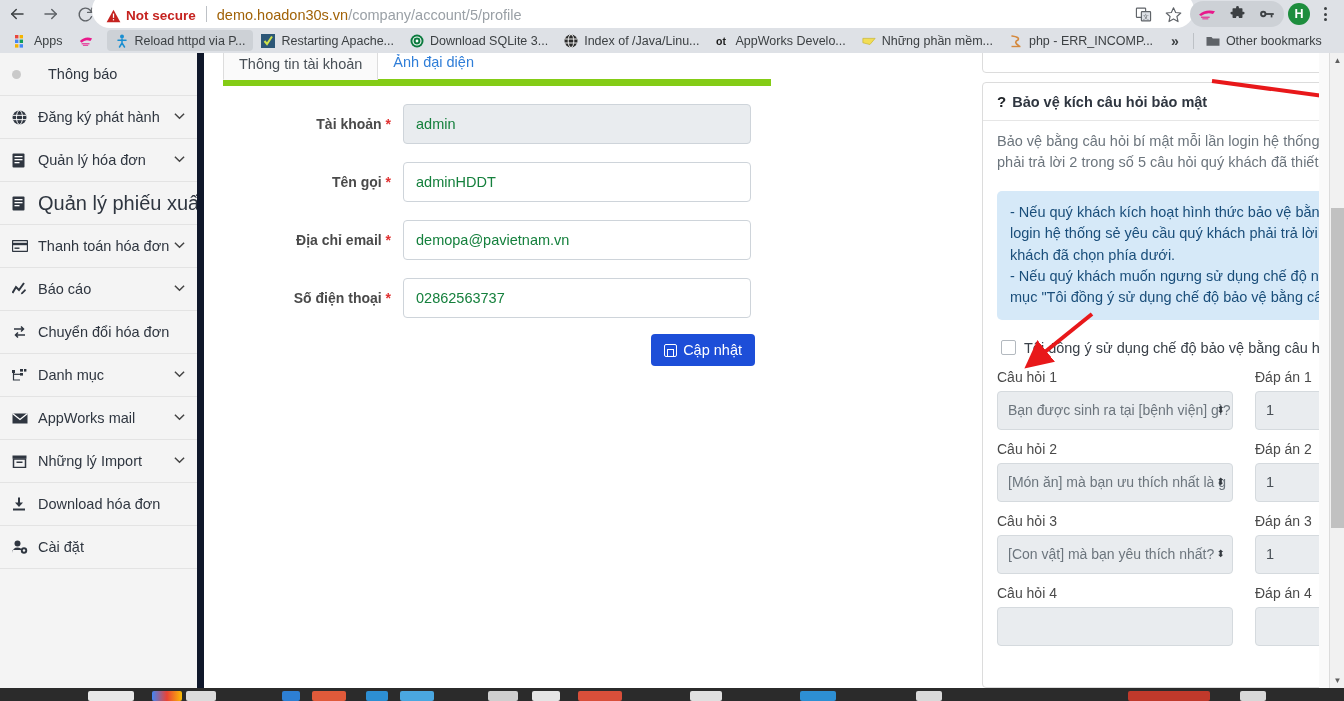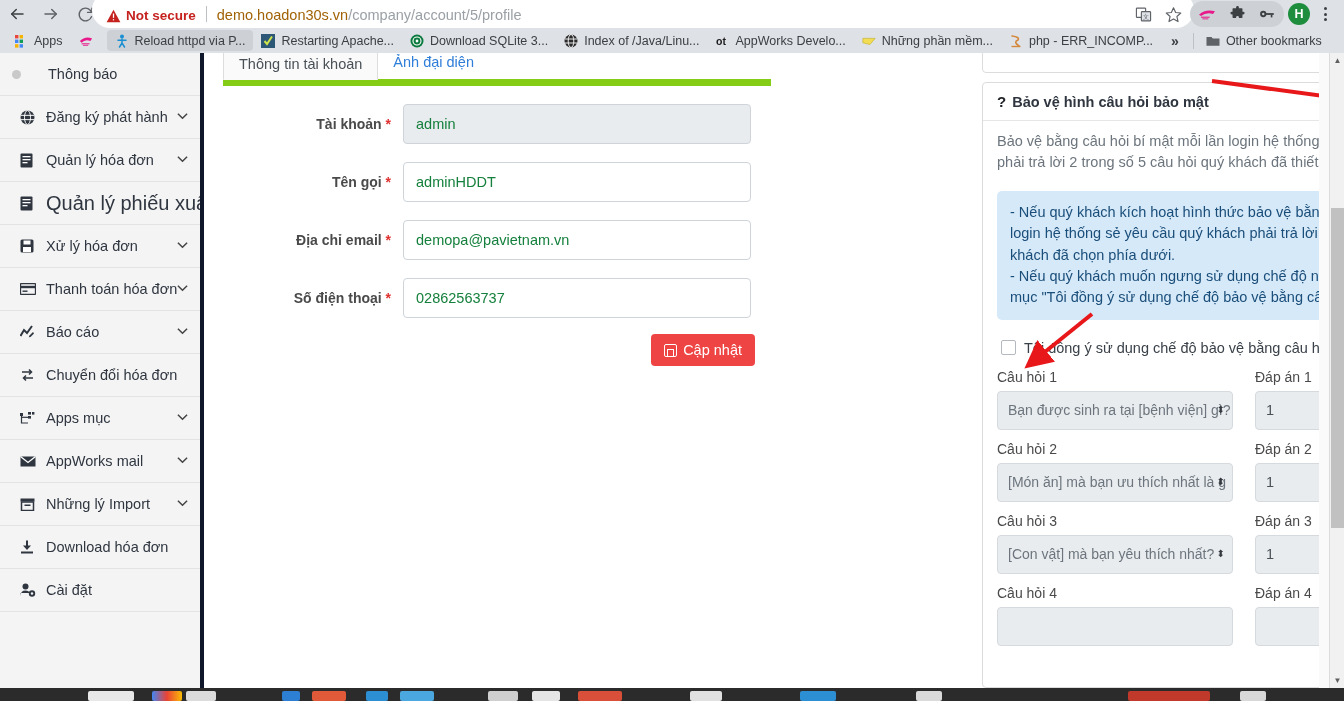--- a/index.html
+++ b/index.html
@@ -89,27 +89,27 @@
   
   #page {
     position:absolute; left:0; top:53px; width:1344px; height:635px;
     background:#fff; overflow:hidden;
   }
 
   
   #sidebar {
     position:absolute; left:0; top:0; width:204px; height:635px;
     background:#f4f4f4;
-    border-right: 4px solid #0f172a;
+    border-right: 7px solid #0f172a;
     overflow:hidden;
   }
   .side-item {
     display:flex; align-items:center; height:43px;
     border-bottom:1px solid #e3e3e3;
-    padding-left: 20px; padding-right: 12px;
+    padding-left: 12px; padding-right: 12px;
     font-size:14.5px; color:#2f3640;
   }
   .side-ico {
     width:22px; flex:0 0 auto; display:flex; align-items:center; justify-content:flex-start;
     color:#2f3640;
   }
   .side-label { flex:1 1 auto; white-space:nowrap; padding-left:4px; }
   .side-caret { flex:0 0 auto; color:#555; font-size: 10px; line-height: 1;}
   .side-item.notif { padding-left: 12px; border-bottom:1px solid #e3e3e3; }
   .notif-dot {
@@ -148,21 +148,21 @@
   .req { color:#e03131; font-weight:bold; }
   .f-input {
     flex: 0 0 auto; width: 348px; height: 40px;
     border:1px solid #ced4da; border-radius:4px;
     background:#fff; color:#15803d; font-size:14.5px;
     padding: 0 12px; font-family:"Liberation Sans", sans-serif;
   }
   .f-input.readonly { background:#e9ecef; }
   #update-row { display:flex; justify-content:flex-end; margin-top:16px; padding-right:16px;}
   #update-btn {
-    background:#ef4444; border:none; border-radius:4px; color:#fff;
+    background:#1d4ed8; border:none; border-radius:4px; color:#fff;
     height:32px; padding: 0 13px; font-size:14.5px;
     display:flex; align-items:center; gap:6px; font-family:"Liberation Sans", sans-serif;
   }
   .save-glyph {
     display:inline-block; width:13px; height:13px;
     border:1.5px solid #fff; border-radius:2px; position:relative;
   }
   .save-glyph::after{
     content:""; position:absolute; left:2px; top:4.5px; right:2px; bottom:0;
     border:1px solid #fff; border-bottom:none;
@@ -464,35 +464,20 @@
           </svg>
       </div>
       <div class="side-label" style="font-size:20px;">Quản lý phiếu xuất kho</div>
       <div class="side-caret">
         <svg width="11" height="8" viewBox="0 0 12 8" fill="none" stroke="#444" stroke-width="1.6">
             <polyline points="1 1.5 6 6.5 11 1.5"></polyline>
           </svg>
       </div>
     </div>
 
-    <div class="side-item">
-      <div class="side-ico">
-        <svg width="14" height="14" viewBox="0 0 14 14">
-            <rect x="0.5" y="0.5" width="13" height="13" rx="1.5" fill="#2f3640"></rect>
-            <rect x="3.5" y="1.5" width="7" height="4" fill="#fff"></rect>
-            <rect x="3" y="8" width="8" height="5" fill="#fff"></rect>
-          </svg>
-      </div>
-      <div class="side-label">Xử lý hóa đơn</div>
-      <div class="side-caret">
-        <svg width="11" height="8" viewBox="0 0 12 8" fill="none" stroke="#444" stroke-width="1.6">
-            <polyline points="1 1.5 6 6.5 11 1.5"></polyline>
-          </svg>
-      </div>
-    </div>
 
     <div class="side-item">
       <div class="side-ico">
         <svg width="16" height="12" viewBox="0 0 16 12">
             <rect x="0.5" y="0.5" width="15" height="11" rx="1" fill="none" stroke="#2f3640" stroke-width="1.3"></rect>
             <rect x="0.5" y="2.8" width="15" height="2.4" fill="#2f3640"></rect>
             <rect x="2.5" y="7.5" width="5" height="1.4" fill="#2f3640"></rect>
           </svg>
       </div>
       <div class="side-label">Thanh toán hóa đơn</div>
@@ -533,21 +518,21 @@
       <div class="side-ico">
         <svg width="15" height="13" viewBox="0 0 15 13" fill="#2f3640">
             <rect x="0" y="1" width="3" height="3"></rect>
             <rect x="8" y="0" width="3" height="2.6"></rect>
             <rect x="12" y="0" width="2.4" height="2.6"></rect>
             <rect x="8" y="4" width="3" height="2.6"></rect>
             <path d="M1.5 4 V11 H8" stroke="#2f3640" stroke-width="1.2" fill="none"></path>
             <path d="M1.5 5.3 H8" stroke="#2f3640" stroke-width="1.2" fill="none"></path>
           </svg>
       </div>
-      <div class="side-label">Apps mục</div>
+      <div class="side-label">Danh mục</div>
       <div class="side-caret">
         <svg width="11" height="8" viewBox="0 0 12 8" fill="none" stroke="#444" stroke-width="1.6">
             <polyline points="1 1.5 6 6.5 11 1.5"></polyline>
           </svg>
       </div>
     </div>
 
     <div class="side-item">
       <div class="side-ico">
         <svg width="16" height="11" viewBox="0 0 16 11">
@@ -641,21 +626,21 @@
 
     <div id="right-panel">
       <div id="prev-card">
         
       </div>
 
       <div id="sec-card">
         <div id="sec-head">
           <div id="sec-title">
             <span id="qmark">?</span>
-            <span>Bảo vệ hình câu hỏi bảo mật</span>
+            <span>Bảo vệ kích câu hỏi bảo mật</span>
           </div>
 
         </div>
 
         <div id="sec-desc">Bảo vệ bằng câu hỏi bí mật mỗi lần login hệ thống sẻ yêu cầu quý khách phải trả lời 2 trong số 5 câu hỏi quý khách đã thiết lập.</div>
 
         <div id="info-box">
           <div>- Nếu quý khách kích hoạt hình thức bảo vệ bằng câu hỏi bí mật mỗi lần login hệ thống sẻ yêu cầu quý khách phải trả lời 2 trong số 5 câu hỏi quý khách đã chọn phía dưới.</div>
           <div>- Nếu quý khách muốn ngưng sử dụng chế độ này, vui lòng bỏ check ở mục "Tôi đồng ý sử dụng chế độ bảo vệ bằng câu hỏi bí mật".</div>
         </div>

